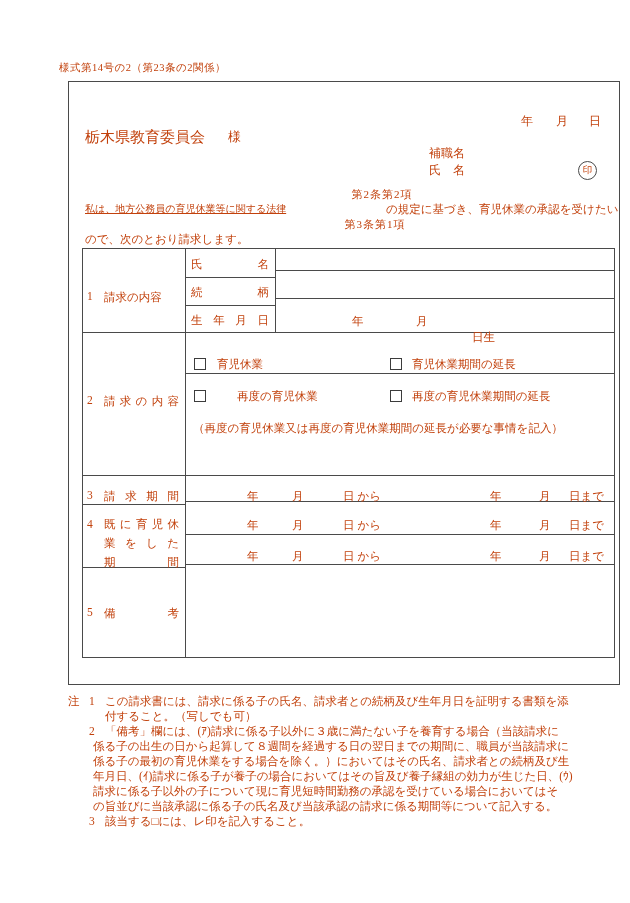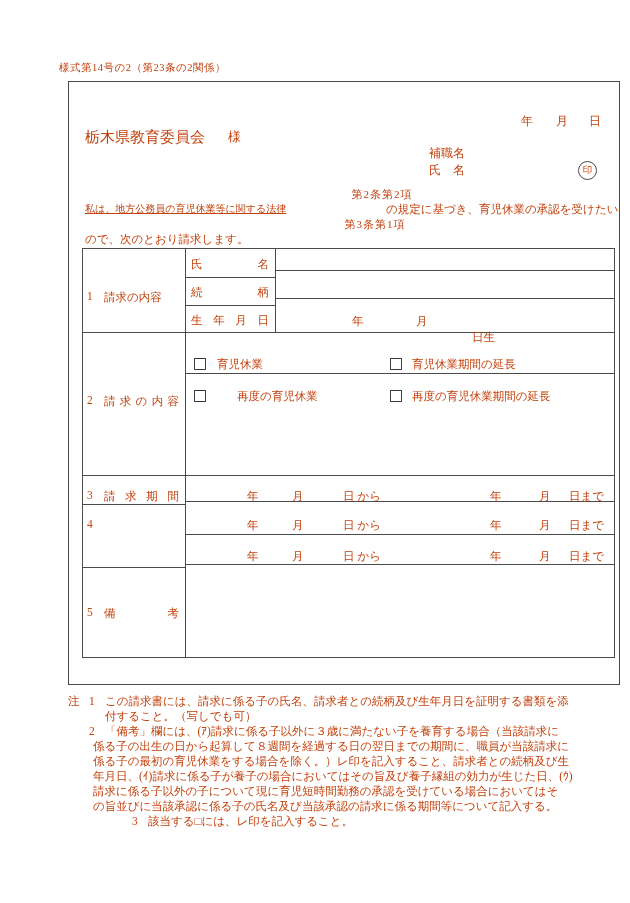--- a/index.html
+++ b/index.html
@@ -104,34 +104,40 @@
         <span class="lab jst">請求の内容</span>
       </div>
       <span class="checkbox" style="left:111px;top:109px;"></span>
       <span class="abs" style="left:134px;top:108px;">育児休業</span>
       <span class="checkbox" style="left:307px;top:109px;"></span>
       <span class="abs" style="left:329px;top:108px;">育児休業期間の延長</span>
       <span class="checkbox" style="left:111px;top:141px;"></span>
       <span class="abs" style="left:134px;top:140px;margin-left:20px;">再度の育児休業</span>
       <span class="checkbox" style="left:307px;top:141px;"></span>
       <span class="abs" style="left:329px;top:140px;">再度の育児休業期間の延長</span>
+      <span class="abs" style="left:110px;top:172px;">（再度の育児休業又は再度の育児休業期間の延長が必要な事情を記入）</span>
 
       <div class="rowlab" style="top:240px;">
         <span class="num">3</span>
         <span class="lab jst">請求期間</span>
       </div>
       <span class="abs" style="left:164px;top:240px;">年</span>
       <span class="abs" style="left:209px;top:240px;">月</span>
       <span class="abs" style="left:260px;top:240px;">日 から</span>
       <span class="abs" style="left:407px;top:240px;">年</span>
       <span class="abs" style="left:456px;top:240px;">月</span>
       <span class="abs" style="left:486px;top:240px;">日まで</span>
 
       <div class="rowlab" style="top:266px;line-height:19px;">
         <span class="num">4</span>
+        <span class="lab">
+          <span class="jst" style="display:block;">既に育児休</span>
+          <span class="jst" style="display:block;">業をした</span>
+          <span class="jst" style="display:block;">期間</span>
+        </span>
       </div>
       <span class="abs" style="left:164px;top:269px;">年</span>
       <span class="abs" style="left:209px;top:269px;">月</span>
       <span class="abs" style="left:260px;top:269px;">日 から</span>
       <span class="abs" style="left:407px;top:269px;">年</span>
       <span class="abs" style="left:456px;top:269px;">月</span>
       <span class="abs" style="left:486px;top:269px;">日まで</span>
       <span class="abs" style="left:164px;top:300px;">年</span>
       <span class="abs" style="left:209px;top:300px;">月</span>
       <span class="abs" style="left:260px;top:300px;">日 から</span>
@@ -149,22 +155,22 @@
 
   <div class="notes">
     <div class="note-line" style="left:68px;top:694px;">
       <span class="note-marker">注</span><span class="note-num">1</span><span>この請求書には、請求に係る子の氏名、請求者との続柄及び生年月日を証明する書類を添</span>
     </div>
     <div class="note-line" style="left:105px;top:709px;">付すること。（写しでも可）</div>
     <div class="note-line" style="left:89px;top:724px;">
       <span class="note-num">2</span><span>「備考」欄には、(ｱ)請求に係る子以外に３歳に満たない子を養育する場合（当該請求に</span>
     </div>
     <div class="note-line" style="left:93px;top:739px;font-family:Liberation Serif, serif;">係る子の出生の日から起算して８週間を経過する日の翌日までの期間に、職員が当該請求に</div>
-    <div class="note-line" style="left:93px;top:754px;">係る子の最初の育児休業をする場合を除く。）レ印を記入すること、請求者との続柄及び生</div>
+    <div class="note-line" style="left:93px;top:754px;">係る子の最初の育児休業をする場合を除く。）においてはその氏名、請求者との続柄及び生</div>
     <div class="note-line" style="left:93px;top:769px;">年月日、(ｲ)請求に係る子が養子の場合においてはその旨及び養子縁組の効力が生じた日、(ｳ)</div>
     <div class="note-line" style="left:93px;top:784px;">請求に係る子以外の子について現に育児短時間勤務の承認を受けている場合においてはそ</div>
     <div class="note-line" style="left:93px;top:799px;">の旨並びに当該承認に係る子の氏名及び当該承認の請求に係る期間等について記入する。</div>
-    <div class="note-line" style="left:89px;top:814px;margin-left:43px;">
+    <div class="note-line" style="left:89px;top:814px;">
       <span class="note-num">3</span><span>該当する□には、レ印を記入すること。</span>
     </div>
   </div>
 
 </div>
 
 </body></html>

